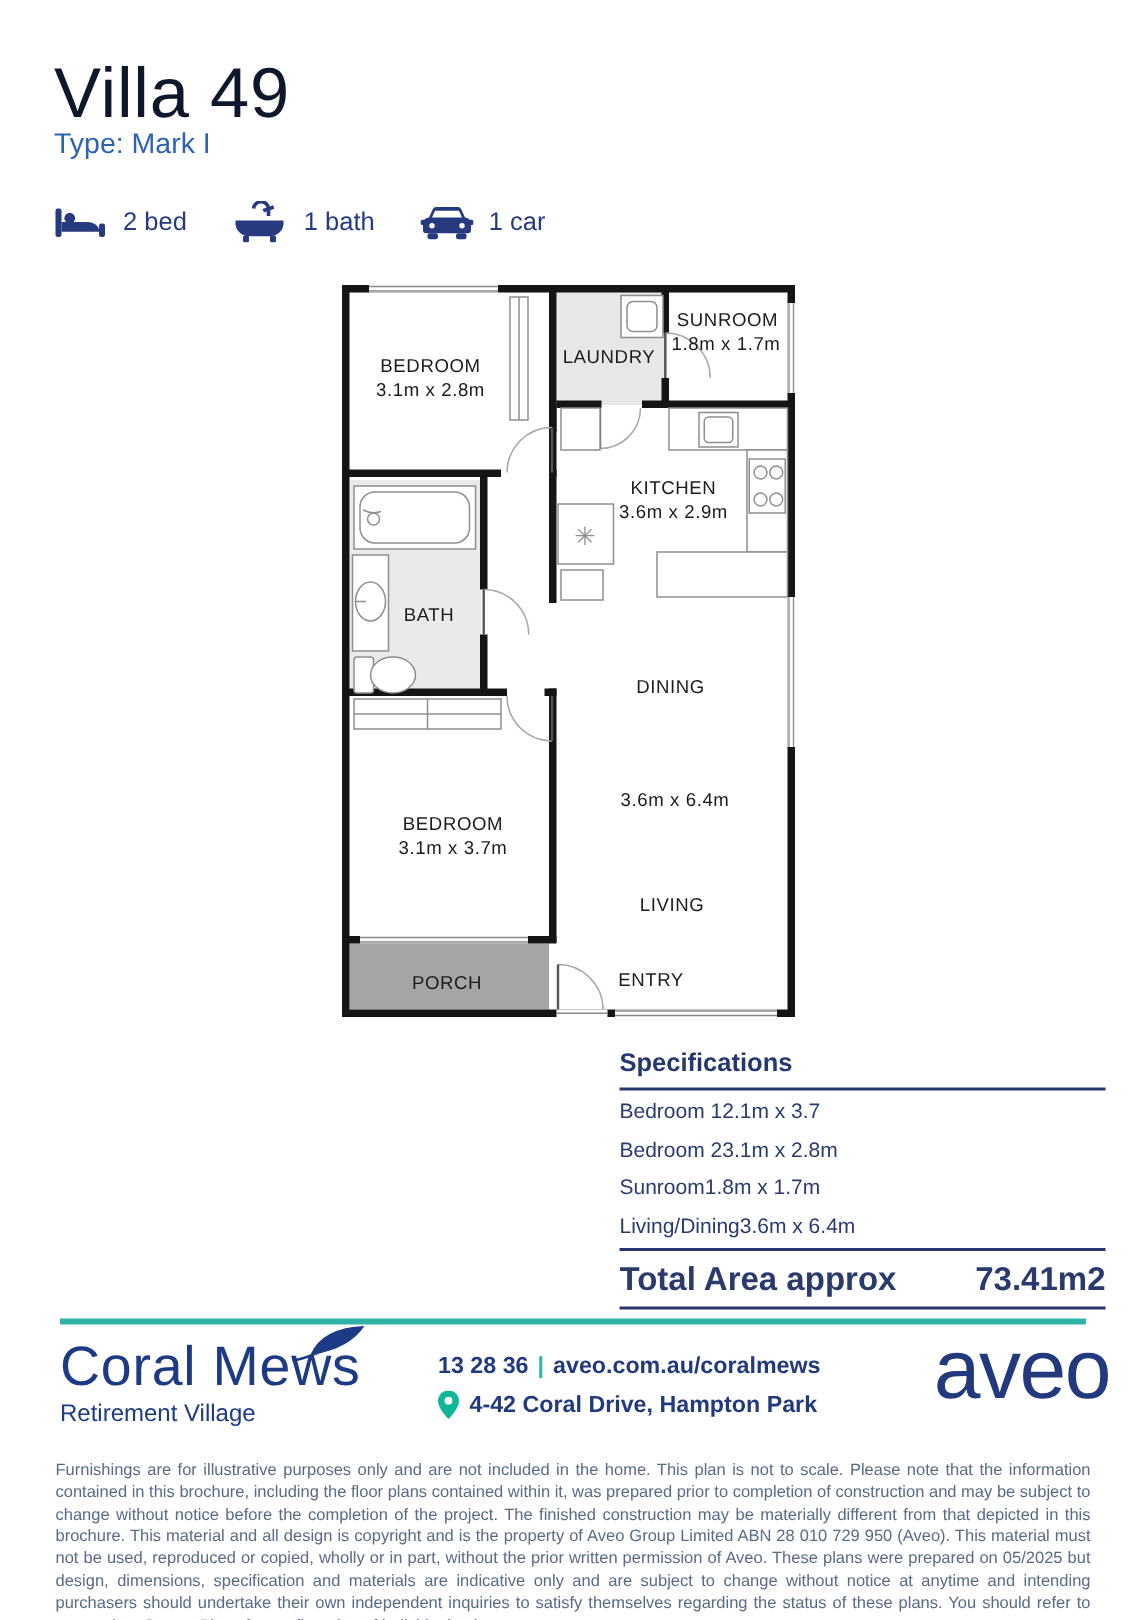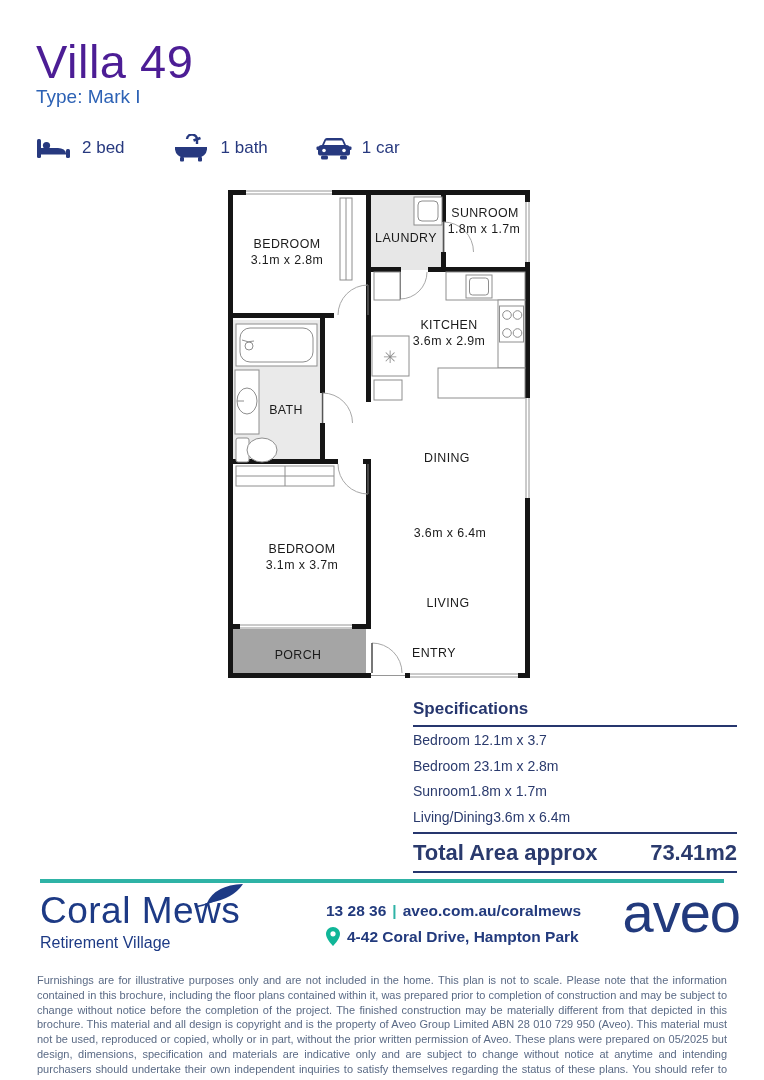--- a/index.html
+++ b/index.html
@@ -1,35 +1,35 @@
 <!DOCTYPE html>
 <html><head>
 <meta charset="utf-8">
 <style>
   html,body{margin:0;padding:0;background:#ffffff;}
   body{width:764px;height:1080px;position:relative;font-family:"Liberation Sans",sans-serif;overflow:hidden;}
   .abs{position:absolute;}
-  .page-title{left:36px;top:34px;font-size:47px;font-weight:500;color:#4c1d95;letter-spacing:0.5px;}
+  .page-title{left:36px;top:34px;font-size:47px;font-weight:500;color:#0f172a;letter-spacing:0.5px;}
   .page-subtitle{left:36px;top:86px;font-size:19px;font-weight:400;color:#2d62b5;}
   .features{left:36px;top:134px;display:flex;align-items:center;}
-  .feature{display:flex;align-items:center;margin-right:48px;}
+  .feature{display:flex;align-items:center;margin-right:30px;}
   .feature .ficon{margin-right:10px;display:block;}
   .feature .flabel{font-size:17px;color:#27397f;}
   .plan-wrap{left:228px;top:190px;}
   .plan-label{font-family:"Liberation Sans",sans-serif;font-size:12.4px;fill:#1b1b1b;letter-spacing:0.4px;}
   .specs{left:413px;top:699px;width:324px;color:#2a3a6d;}
   .specs-title{font-size:17px;font-weight:bold;color:#26366e;padding-bottom:6px;border-bottom:2.5px solid #26366e;}
   .spec-row{display:flex;font-size:14px;padding:5px 0 4.5px 0;}
   .spec-total{display:flex;justify-content:space-between;font-size:22px;font-weight:bold;border-top:2.5px solid #26366e;border-bottom:2.5px solid #26366e;padding:5.5px 0;margin-top:3px;}
   .teal-rule{left:40px;top:879px;width:684px;height:3.5px;background:#2fb3a6;}
   .coralmews{left:40px;top:891px;color:#1d3a85;}
   .coralmews .cm-name{font-size:37px;font-weight:500;letter-spacing:0.5px;position:relative;line-height:40px;}
   .coralmews .cm-leaf{position:absolute;left:153px;top:-8px;}
   .coralmews .cm-sub{font-size:16px;margin-top:3px;}
-  .contact{left:292px;top:902px;color:#223a7d;font-weight:bold;font-size:15.5px;margin-left:34px;}
+  .contact{left:292px;top:902px;color:#223a7d;font-weight:bold;font-size:15.5px;}
   .contact .row2{margin-top:7px;display:flex;align-items:center;}
   .contact .sep{color:#2fb3a6;padding:0 6px;font-weight:bold;}
   .contact .pin{margin-right:7px;display:block;}
   .aveo-logo{right:24px;top:884px;font-size:56px;font-weight:500;color:#223a7d;letter-spacing:-1px;line-height:58px;}
   .disclaimer{left:37px;top:973px;width:690px;font-size:11px;line-height:14.8px;color:#5a6a85;text-align:justify;}
 </style>
 </head>
 <body>
 
 <div class="abs page-title">Villa 49</div>

